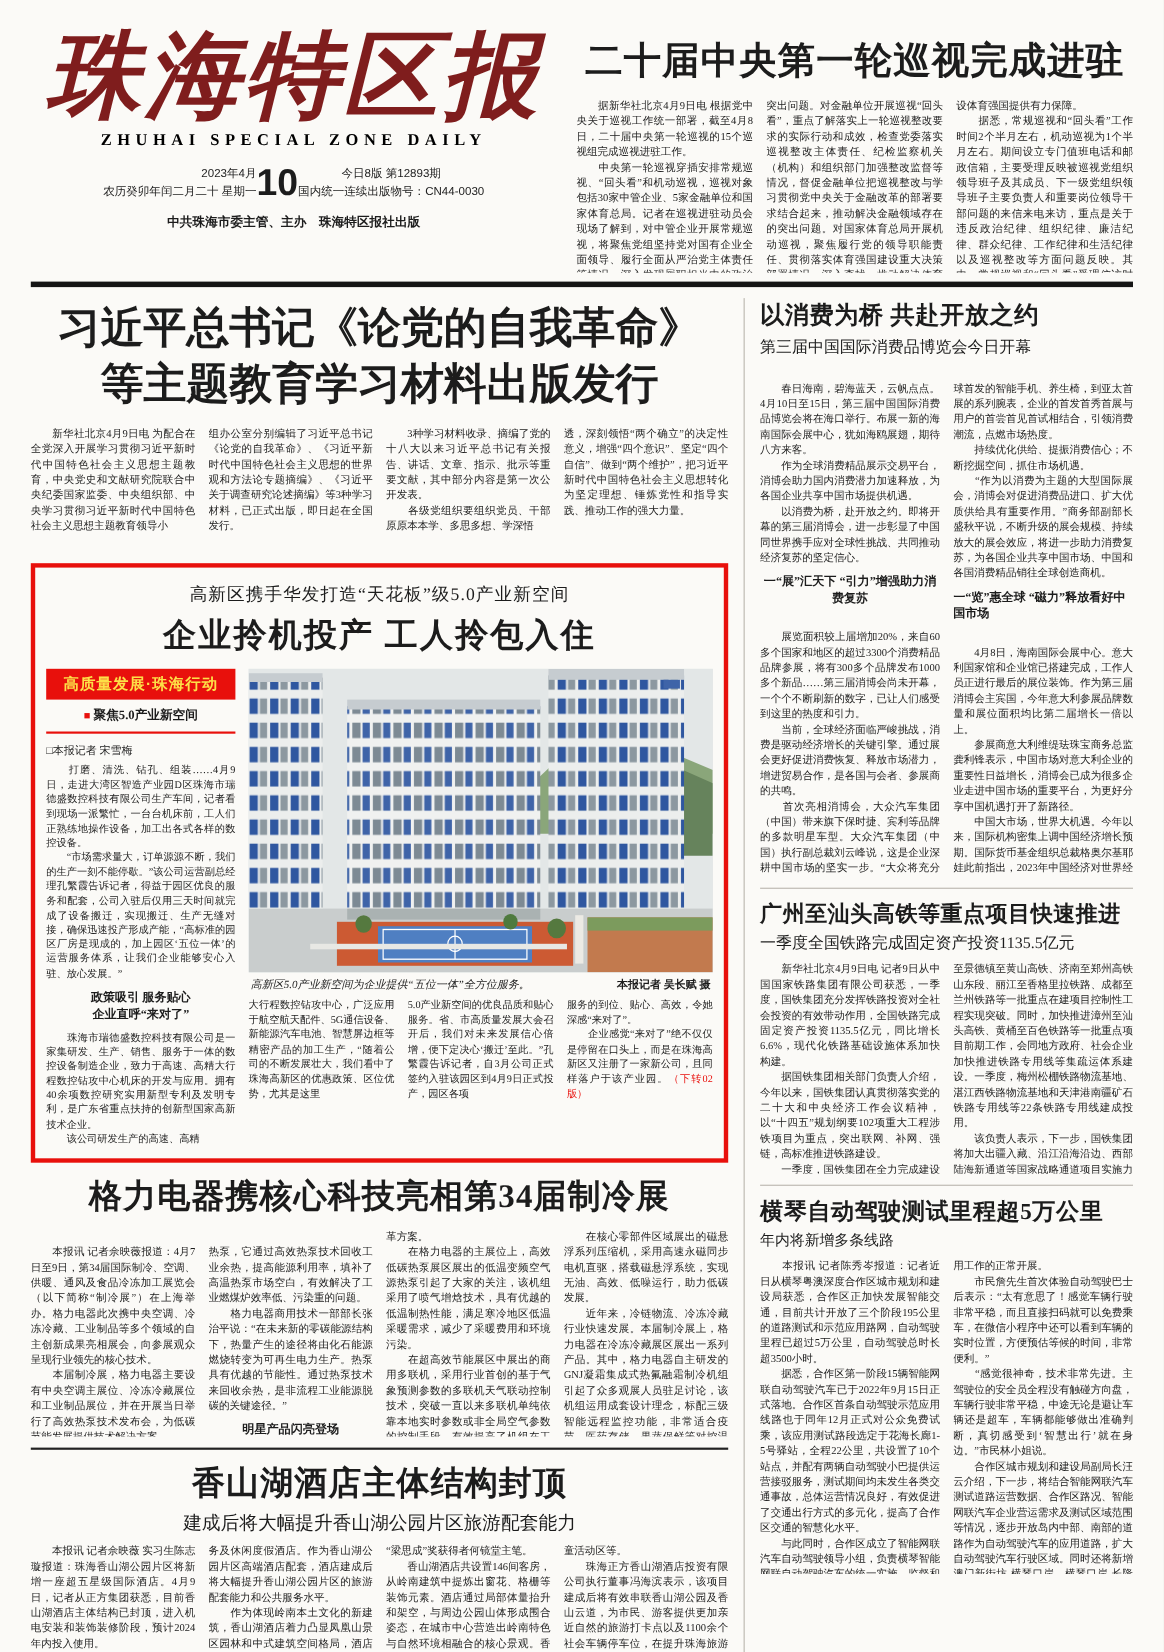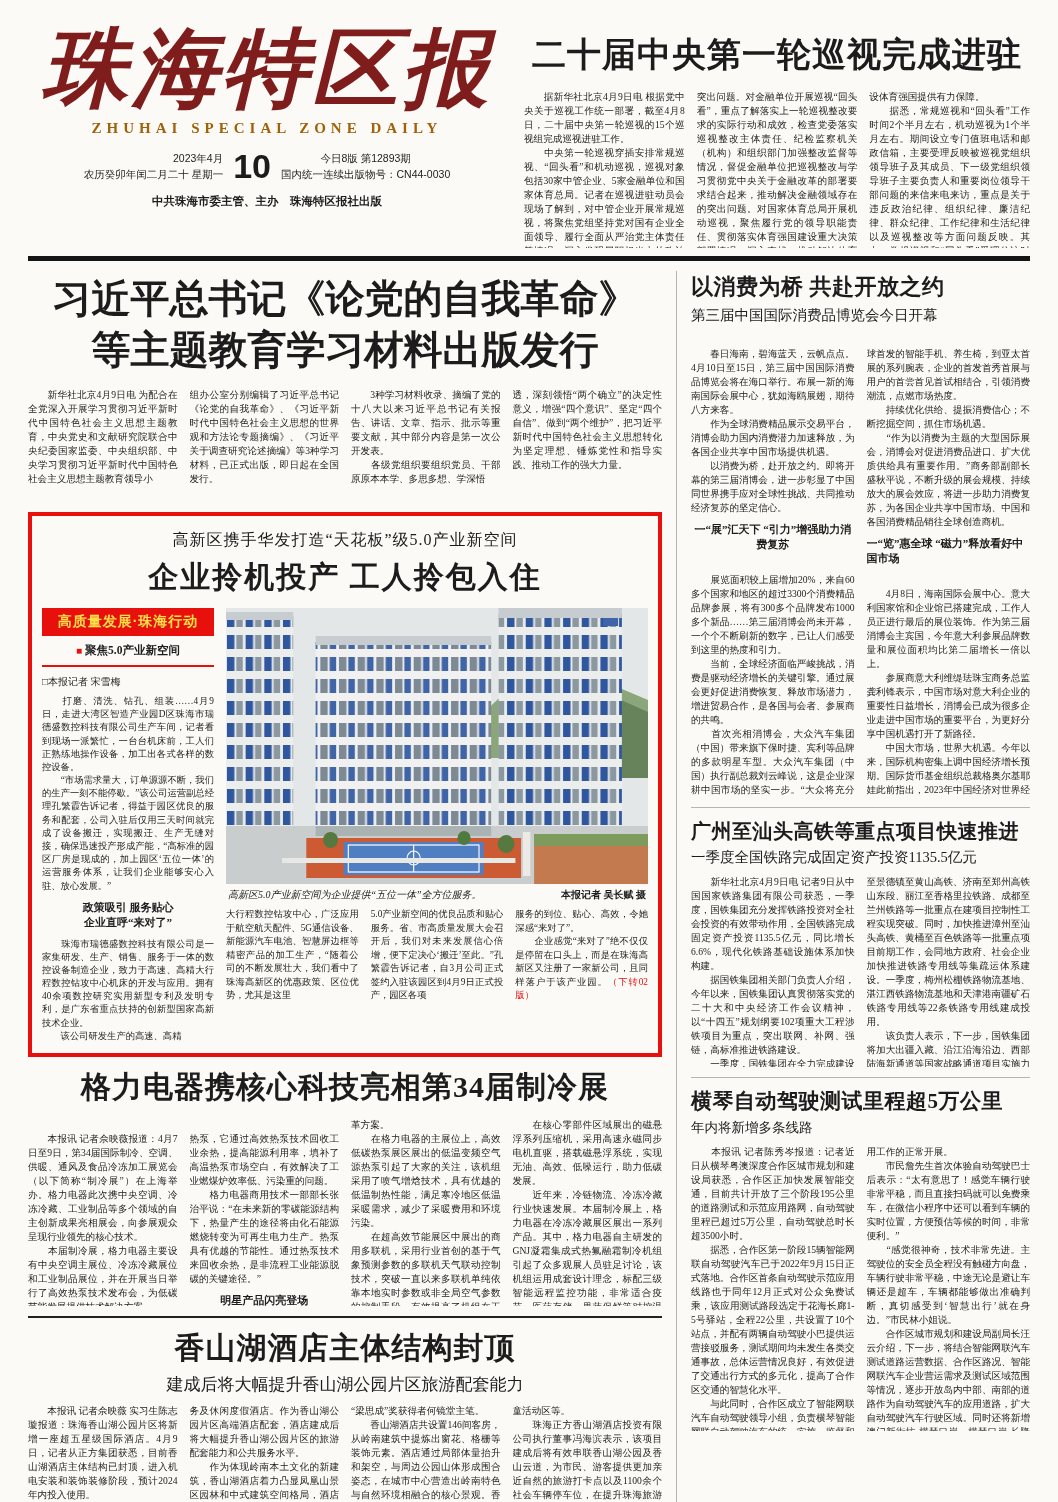--- a/index.html
+++ b/index.html
@@ -6,22 +6,22 @@
   .page{
     width:1058px;height:1502px;margin:0 auto;background:#fbfaf7;
     box-sizing:border-box;padding:24px 28px 10px;overflow:hidden;
     font-family:"Liberation Serif","DejaVu Serif",serif;color:#1c1c1c;
   }
   
   .header{display:flex;gap:18px;height:228px;}
   .masthead{width:478px;flex:none;text-align:center;}
   .brand{font-size:86px;line-height:1.05;font-weight:bold;font-style:italic;
     color:#7f1d1d;letter-spacing:4px;white-space:nowrap;}
-  .brand-en{font-size:15px;font-weight:bold;letter-spacing:5px;color:#a16207;margin-top:6px;}
-  .date-row{display:flex;justify-content:center;align-items:center;gap:10px;margin-top:10px;}
+  .brand-en{font-size:15px;font-weight:bold;letter-spacing:5px;color:#000000;margin-top:6px;}
+  .date-row{display:flex;justify-content:center;align-items:center;margin-top:10px;}
   .date-small{font-size:10.5px;line-height:1.5;font-family:"Liberation Sans",sans-serif;}
   .date-small.left{text-align:right;}
   .date-small.right{text-align:center;}
   .day-num{font-size:34px;font-weight:bold;font-family:"Liberation Sans",sans-serif;}
   .publisher{font-size:11.5px;font-weight:bold;margin-top:8px;font-family:"Liberation Sans",sans-serif;}
   .top-article{flex:1;min-width:0;}
   .top-article h1{font-size:34px;font-weight:bold;text-align:center;margin:8px 0 12px;letter-spacing:1px;}
   .cols{display:flex;gap:12px;}
   .col{flex:1;min-width:0;font-size:9.6px;line-height:1.46;text-align:justify;
     white-space:pre-line;overflow:hidden;}

